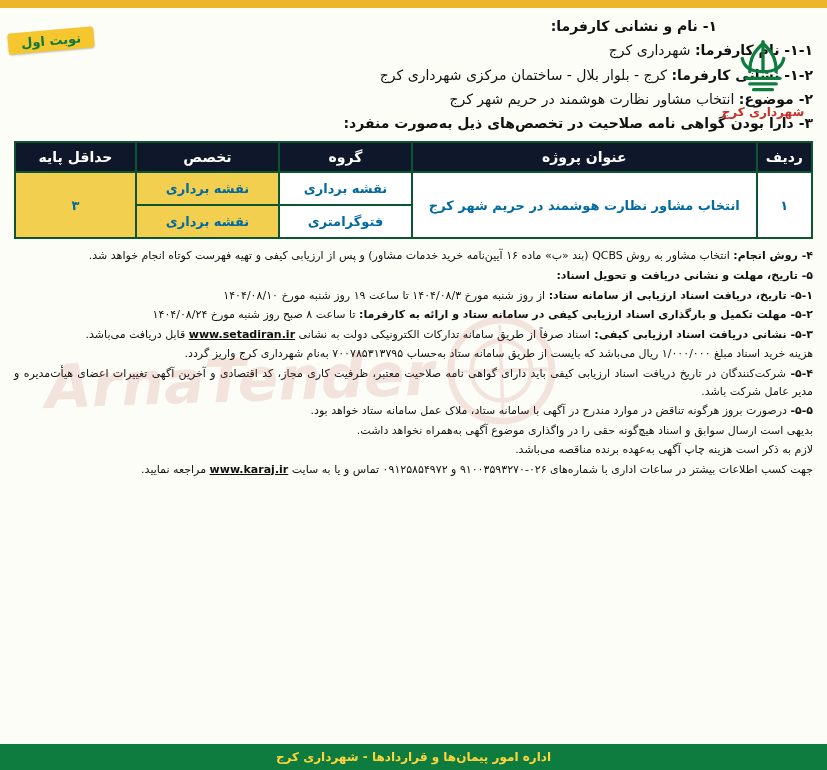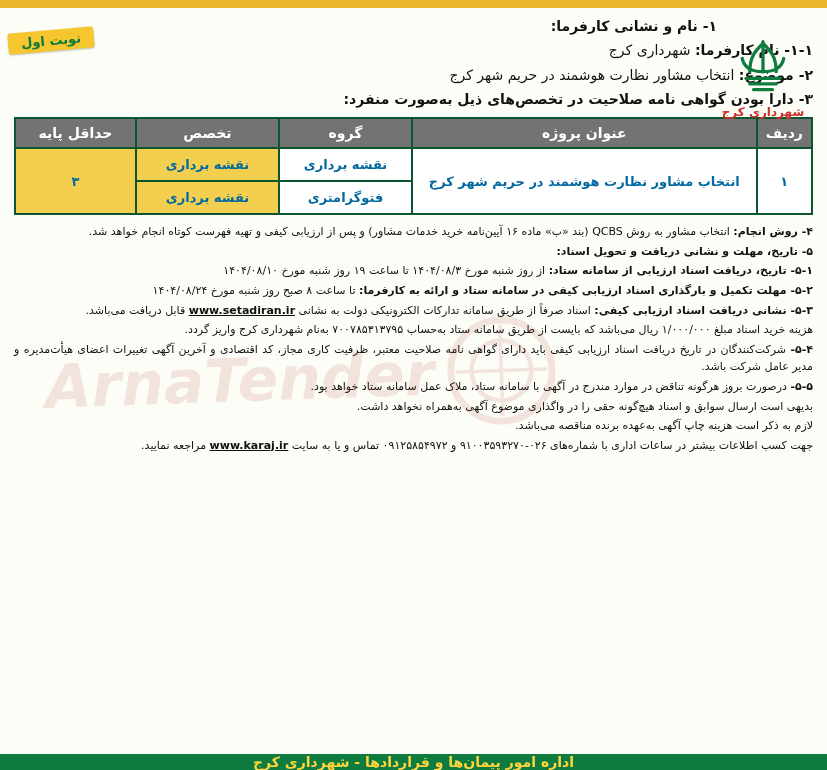--- a/index.html
+++ b/index.html
@@ -32,42 +32,42 @@
   .intro{margin:16px 14px 4px;font-size:14px;line-height:1.45;}
   .intro .line{margin-bottom:4px;}
   .intro .line:first-child{padding-right:96px;}
   .lbl{font-weight:700;}
   .val{font-weight:400;}
   table{
     width:799px;margin:8px auto 8px;
     border-collapse:collapse;table-layout:fixed;
   }
   th{
-    background:#737373;color:#fff;
+    background:#0f172a;color:#fff;
     font-size:14px;font-weight:700;
     padding:6px 4px;border:2px solid #0b5530;
   }
   td{
     font-size:13px;font-weight:700;color:#0369a1;
     text-align:center;padding:8px 4px;
     border:2px solid #0b5530;background:#fff;
   }
   td.yellow{background:#f2cf4e;}
   .paras{margin:6px 14px 0;font-size:11px;line-height:1.6;text-align:justify;}
   .para{margin:0 0 2px;}
   .para .txt{font-weight:400;}
   .url{
     font-weight:700;color:#111;text-decoration:underline;
     direction:ltr;unicode-bidi:embed;cursor:pointer;
   }
   .footer{
-    position:absolute;bottom:0;left:0;right:0;height:16px;
+    position:absolute;bottom:0;left:0;right:0;height:26px;
     background:#0e7c3f;color:#ffd43c;
     display:flex;align-items:center;justify-content:center;
-    font-size:14px;font-weight:700;
+    font-size:12px;font-weight:700;
   }
   .watermark{
     position:absolute;top:320px;left:45px;
     display:flex;align-items:center;gap:10px;
     opacity:.13;color:#b03a30;
     pointer-events:none;z-index:5;
     transform:rotate(-2deg);
   }
   .watermark .wm-text{font-size:60px;font-weight:700;font-style:italic;direction:ltr;}
   .watermark svg{width:115px;height:115px;}
@@ -108,20 +108,24 @@
   </div>
 
   <div class="intro">
     <div class="line">
       <span class="lbl">۱- نام و نشانی کارفرما:</span>
       <span class="val"></span>
     </div>
     <div class="line">
       <span class="lbl">۱-۱- نام کارفرما:</span>
       <span class="val">شهرداری کرج</span>
+    </div>
+    <div class="line">
+      <span class="lbl">۱-۲- نشانی کارفرما:</span>
+      <span class="val">کرج - بلوار بلال - ساختمان مرکزی شهرداری کرج</span>
     </div>
     <div class="line">
       <span class="lbl">۲- موضوع:</span>
       <span class="val">انتخاب مشاور نظارت هوشمند در حریم شهر کرج</span>
     </div>
     <div class="line">
       <span class="lbl">۳- دارا بودن گواهی نامه صلاحیت در تخصص‌های ذیل به‌صورت منفرد:</span>
       <span class="val"></span>
     </div>
   </div>

